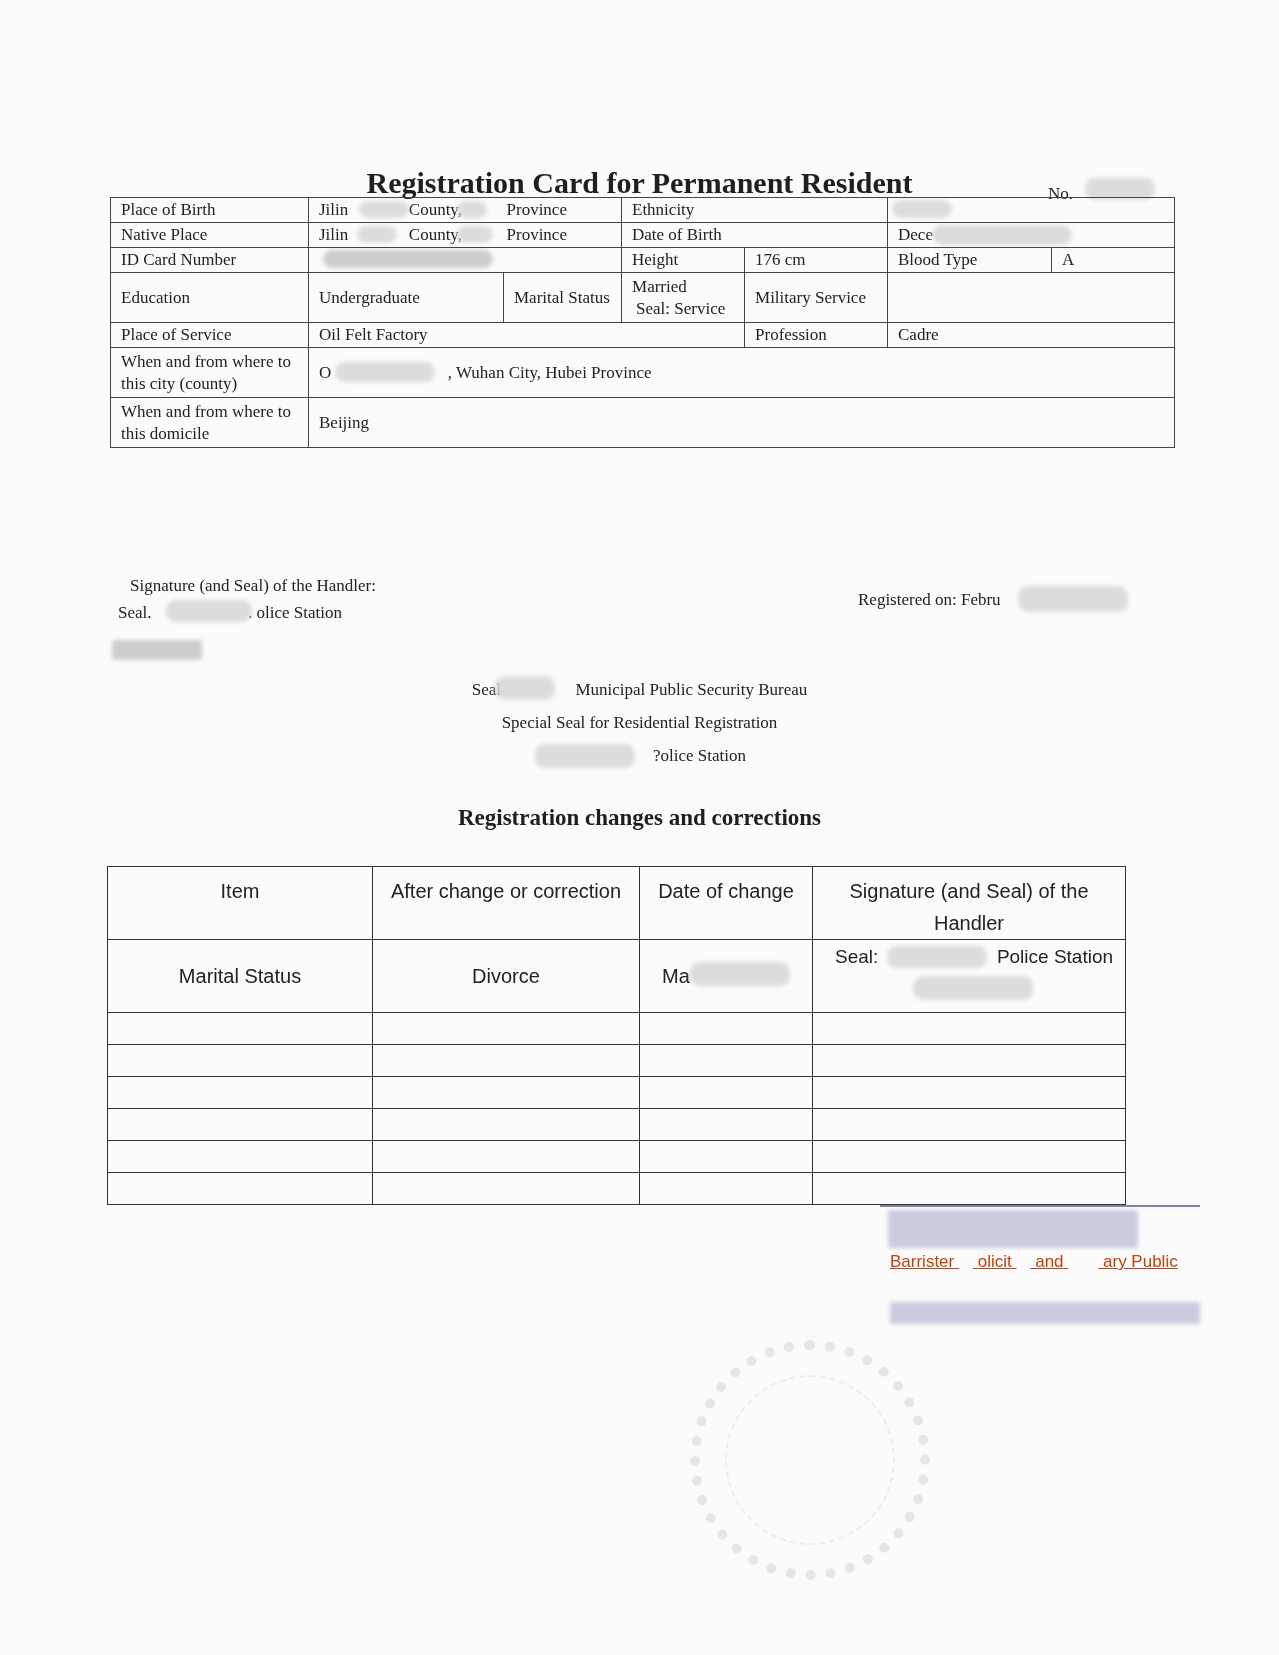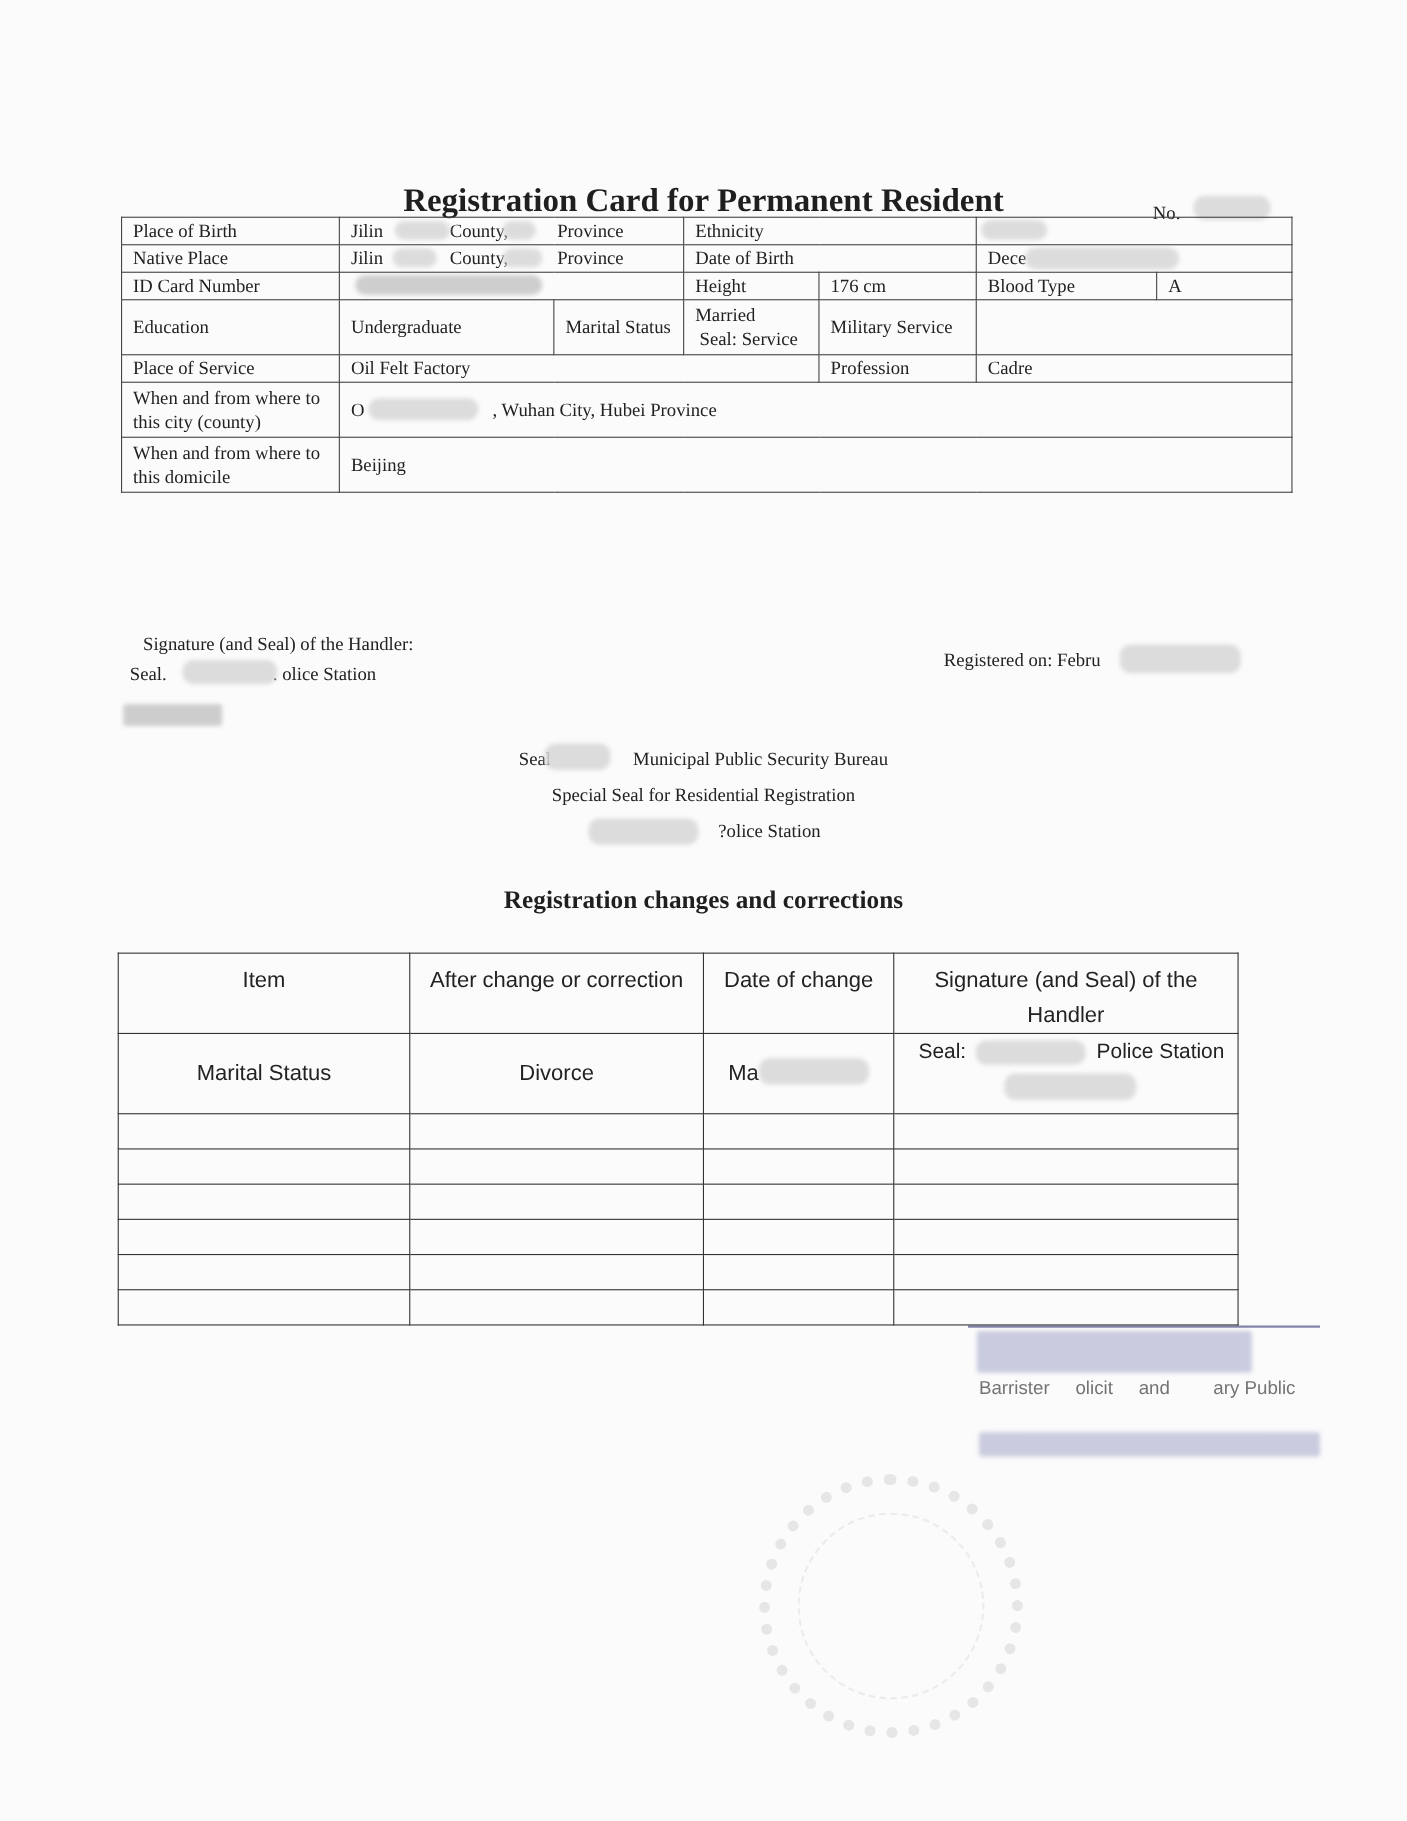--- a/index.html
+++ b/index.html
@@ -57,21 +57,21 @@
   .stamp {
     left: 690px; top: 1340px; width: 240px; height: 240px; border-radius: 50%;
     border: 10px dotted #e6e6e6; box-sizing: border-box;
   }
   .stamp-inner {
     left: 725px; top: 1375px; width: 170px; height: 170px; border-radius: 50%;
     border: 2px dashed #ececec; box-sizing: border-box;
   }
   .notary {
     font-family: "Liberation Sans", "DejaVu Sans", sans-serif;
-    color: #737373; font-size: 17px;
+    color: #c2410c; font-size: 17px; text-decoration: underline;
   }
 </style>
 </head>
 <body>
 
 <div class="abs title">Registration Card for Permanent Resident</div>
 <div class="abs no-label">No.</div>
 <div class="redact" style="left:1085px;top:178px;width:70px;height:22px;"></div>
 
 <table class="card">

